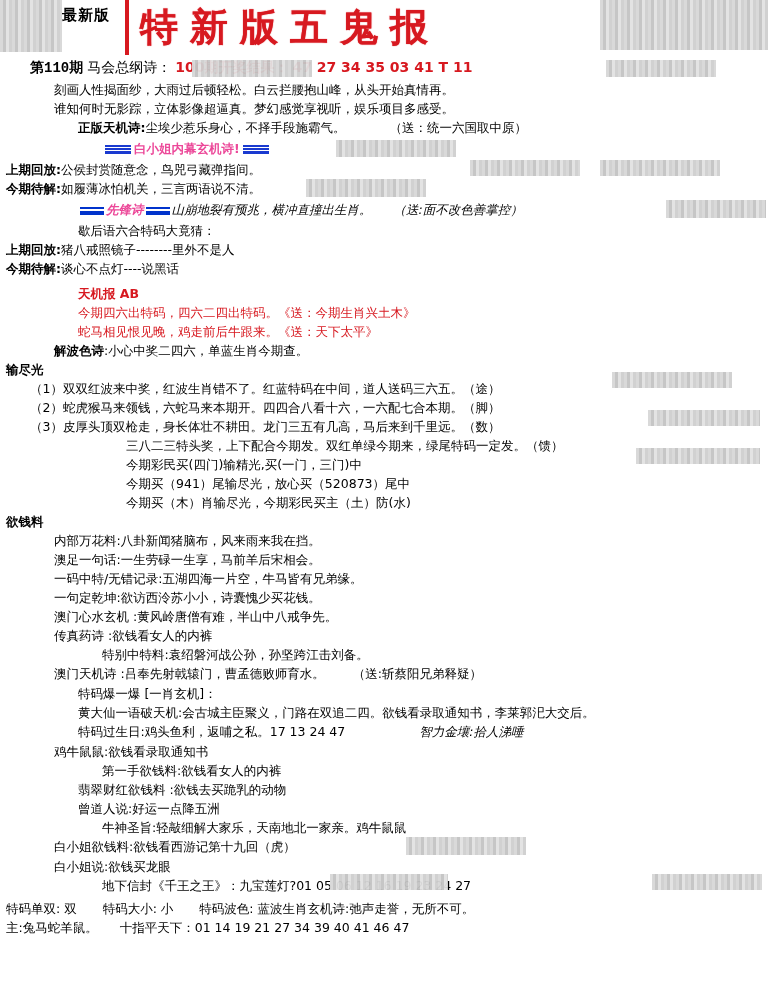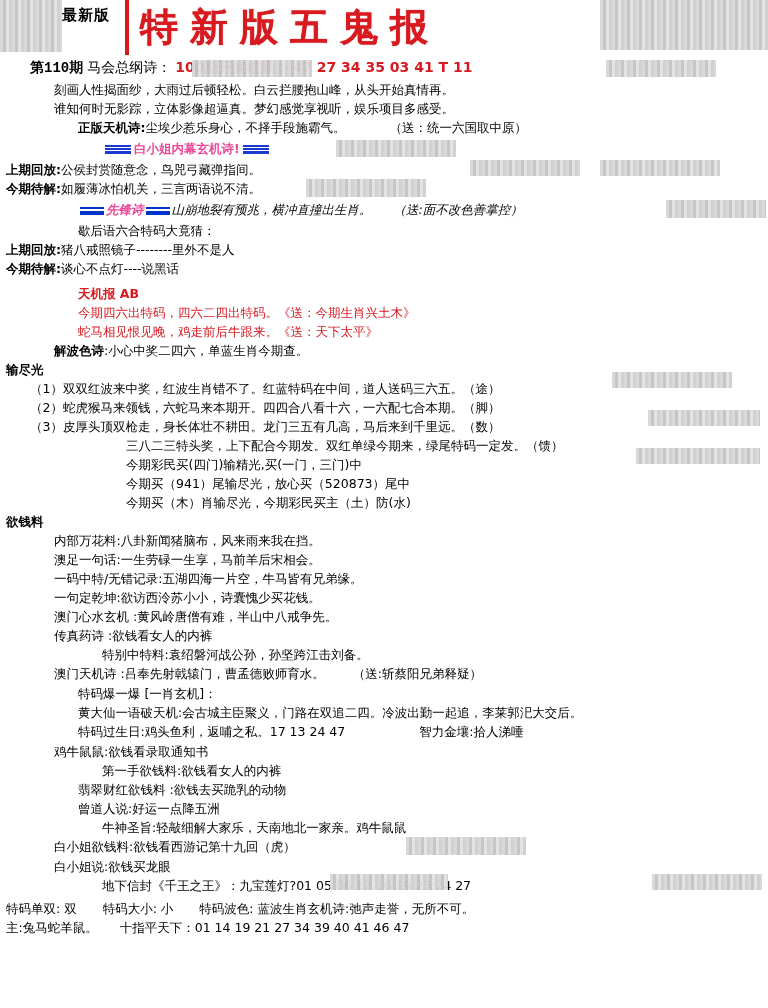--- a/index.html
+++ b/index.html
@@ -152,24 +152,24 @@
     <div class="line ind2">一码中特/无错记录:五湖四海一片空，牛马皆有兄弟缘。</div>
     <div class="line ind2">一句定乾坤:欲访西泠苏小小，诗囊愧少买花钱。</div>
     <div class="line ind2">澳门心水玄机 :黄风岭唐僧有难，半山中八戒争先。</div>
     <div class="line ind2">传真药诗 :欲钱看女人的内裤</div>
     <div class="line ind4">特别中特料:袁绍磐河战公孙，孙坚跨江击刘备。</div>
     <div class="line ind2" style="position:relative;height:20px;">
       <span>澳门天机诗 :吕奉先射戟辕门，曹孟德败师育水。</span>
       <span style="padding-left:24px;">（送:斩蔡阳兄弟释疑）</span>
     </div>
     <div class="line ind3">特码爆一爆 [一肖玄机]：</div>
-    <div class="line ind3">黄大仙一语破天机:会古城主臣聚义，门路在双追二四。冷波出勤一起追，李莱郭汜大交后。</div>
+    <div class="line ind3">黄大仙一语破天机:会古城主臣聚义，门路在双追二四。欲钱看录取通知书，李莱郭汜大交后。</div>
     <div class="line ind3" style="position:relative;height:20px;">
       <span>特码过生日:鸡头鱼利，返哺之私。17 13 24 47</span>
-      <span style="padding-left:70px;">智力金壤:拾人涕唾</span>
+      <span style="padding-left:70px;font-style:italic;">智力金壤:拾人涕唾</span>
     </div>
     <div class="line ind2">鸡牛鼠鼠:欲钱看录取通知书</div>
     <div class="line ind4">第一手欲钱料:欲钱看女人的内裤</div>
     <div class="line ind3">翡翠财红欲钱料 :欲钱去买跪乳的动物</div>
     <div class="line ind3">曾道人说:好运一点降五洲</div>
     <div class="line ind4">牛神圣旨:轻敲细解大家乐，天南地北一家亲。鸡牛鼠鼠</div>
     <div class="line ind2" style="position:relative;height:20px;">
       <span>白小姐欲钱料:欲钱看西游记第十九回（虎）</span>
       <span class="mosaic mos-abs" style="left:400px;top:0px;width:120px;height:18px;"></span>
     </div>

